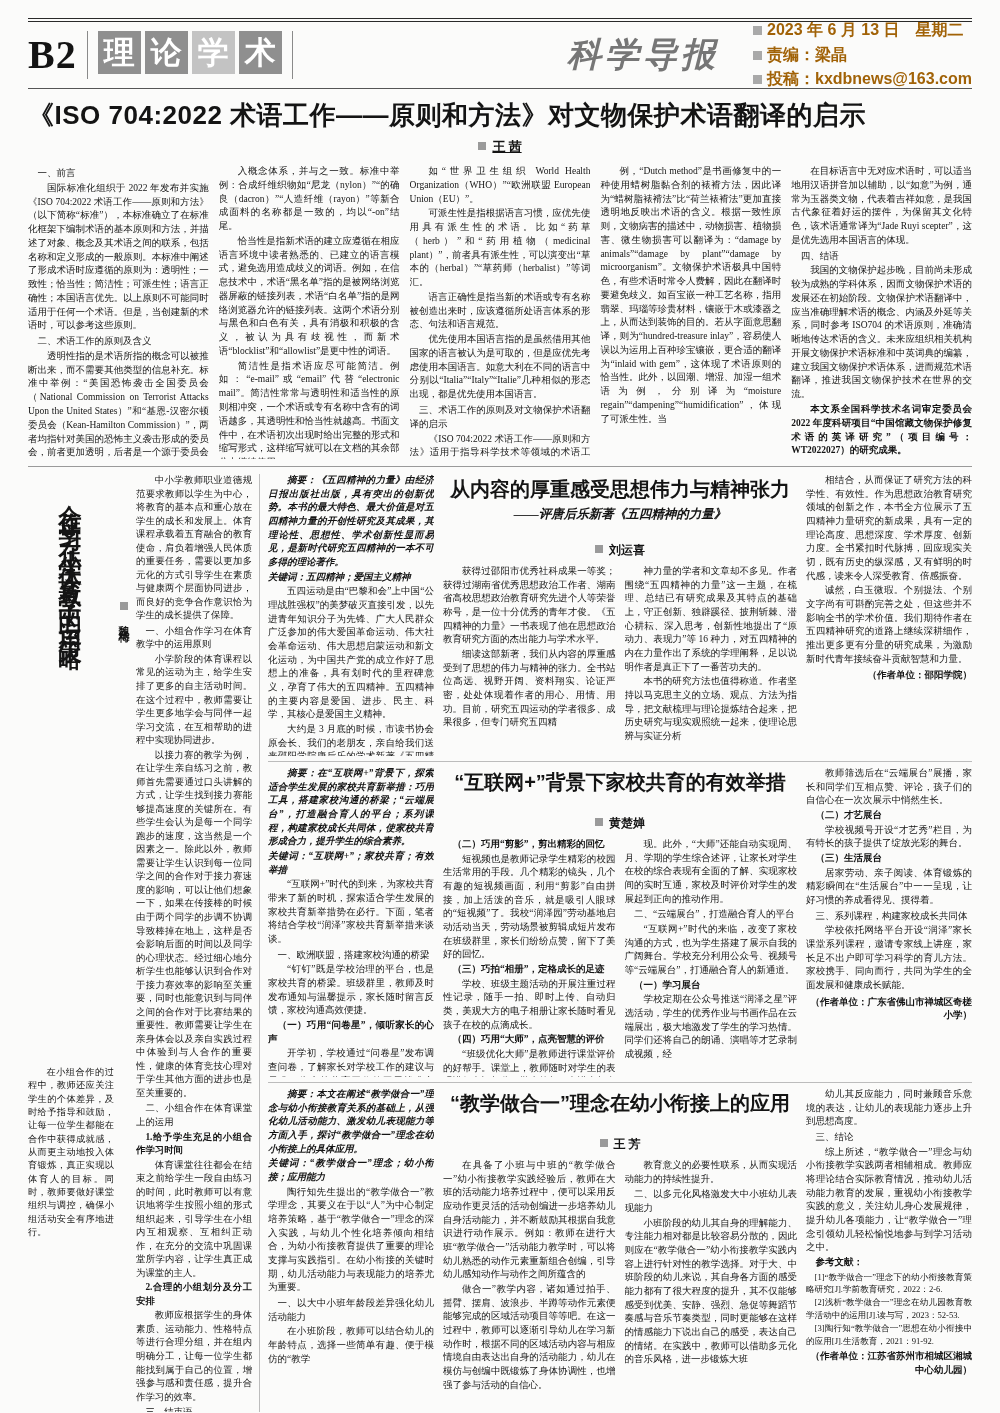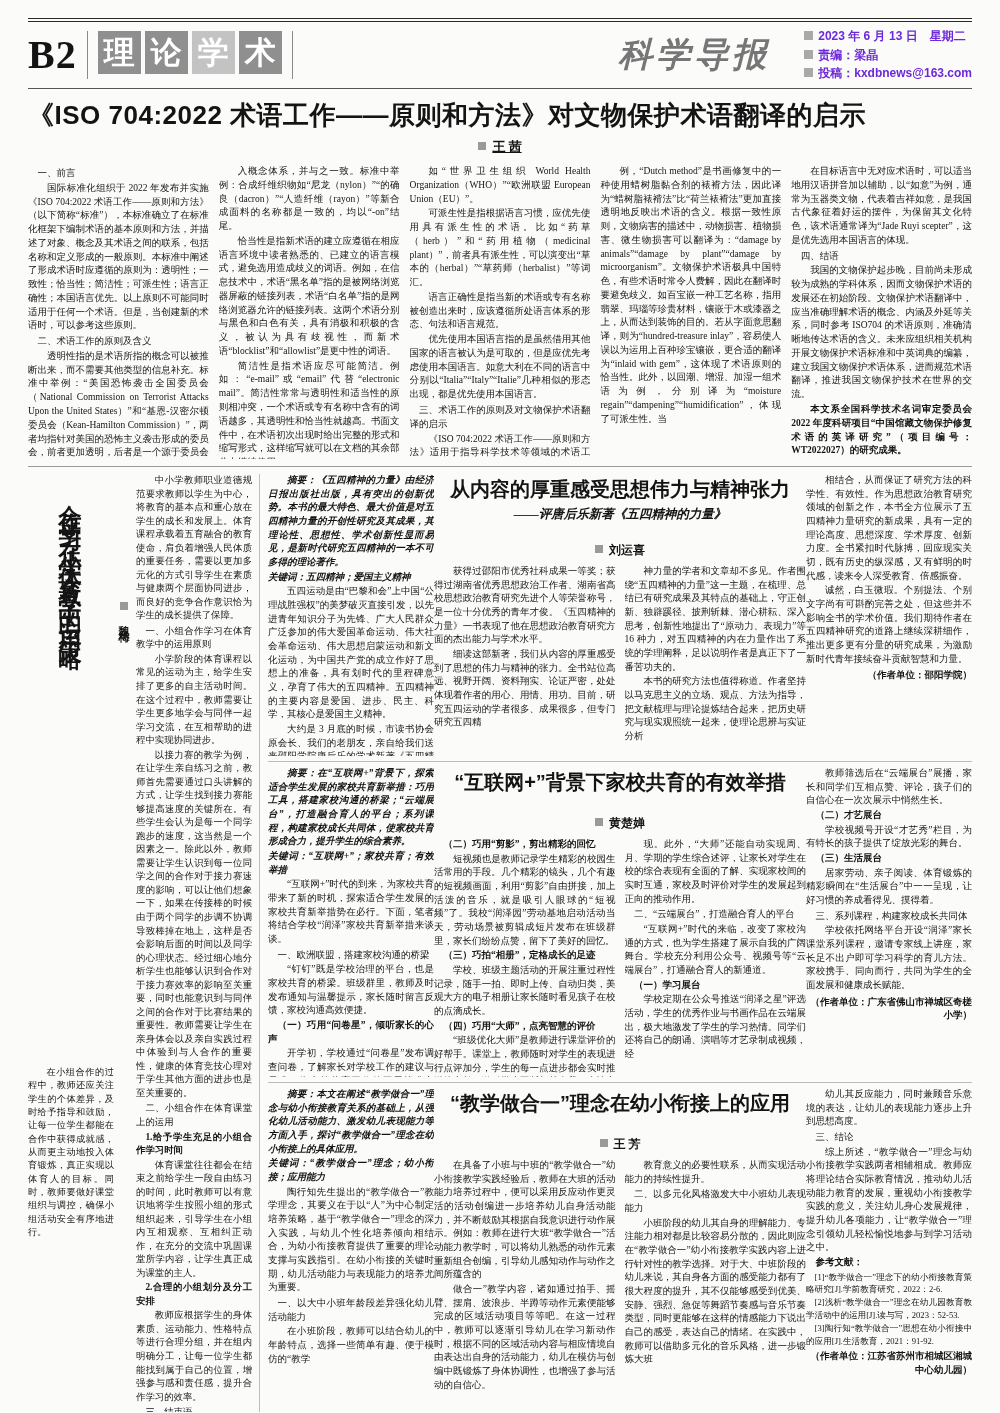--- a/index.html
+++ b/index.html
@@ -15,21 +15,21 @@
   .page-code{font-size:40px;font-weight:700;font-family:"Liberation Serif",serif;letter-spacing:1px;}
   .vline{display:inline-block;width:1px;height:48px;background:#8a8a8a;margin:0 10px;}
   .sec-blocks{display:flex;gap:4px;}
   .blk{display:inline-block;width:43px;height:43px;background:#8f8f8f;color:#fff;
        font-family:"Liberation Sans","DejaVu Sans",sans-serif;font-weight:700;font-size:31px;
        line-height:43px;text-align:center;}
   .blk-light{background:#c3c3c3;}
   .hdr-right{display:flex;align-items:center;}
   .paper-name{font-size:34px;font-weight:700;font-style:italic;color:#767676;
               font-family:"DejaVu Serif",serif;margin-right:34px;letter-spacing:4px;}
-  .pub-info{font-size:12px;font-weight:700;line-height:1.55;color:#6d28d9;
+  .pub-info{font-size:16px;font-weight:700;line-height:1.55;color:#a16207;
             font-family:"Liberation Sans","DejaVu Sans",sans-serif;}
   .pub-info .row{white-space:nowrap;}
   .sq{display:inline-block;width:9px;height:9px;background:#a9a9a9;margin-right:5px;}
   .sq-s{display:inline-block;width:8px;height:8px;background:#9a9a9a;margin-right:6px;vertical-align:1px;}
 
   
   .col p{margin:0 0 1px 0;}
   .p{text-indent:2em;text-align:justify;}
   .h{font-weight:400;text-indent:1em;text-align:justify;margin-top:2px !important;}
   .h2{font-weight:700;text-indent:1em;text-align:justify;}
@@ -57,21 +57,21 @@
   .pe-vtitle{writing-mode:vertical-rl;text-orientation:upright;font-family:"Liberation Sans","DejaVu Sans",sans-serif;
              font-weight:700;font-size:23px;letter-spacing:9px;height:572px;margin-top:12px;}
   .pe-strip{font-size:9.2px;line-height:1.45;text-align:justify;overflow:hidden;flex:1;margin-top:8px;}
   .pe-mid{width:17px;flex:none;writing-mode:vertical-rl;text-orientation:upright;
           font-size:11px;font-weight:700;padding-top:128px;letter-spacing:3px;}
   .pe-mid .sqv{display:inline-block;width:8px;height:8px;background:#9a9a9a;margin-bottom:6px;}
   .pe-col{flex:1;font-size:9.4px;line-height:1.44;overflow:hidden;margin-left:5px;}
 
   
   .rgt{flex:1;display:flex;flex-direction:column;padding-left:8px;}
-  .band{display:flex;overflow:hidden;}
+  .band{display:flex;gap:9px;overflow:hidden;}
   .band-sep{border-top:1px solid #bcbcbc;margin:5px 0;}
   .bcol{width:166px;flex:none;font-size:9.5px;line-height:1.44;overflow:hidden;}
   .bcenter{flex:1;display:flex;flex-direction:column;overflow:hidden;}
   .bc-title{text-align:center;font-family:"Liberation Sans","DejaVu Sans",sans-serif;
             font-weight:700;font-size:20px;margin-top:2px;}
   .bc-sub{text-align:center;font-size:12.5px;font-weight:700;font-style:italic;margin-top:3px;}
   .bc-byline{text-align:center;font-size:12px;font-weight:700;margin:19px 0 6px 0;}
   .bc-cols{flex:1;display:flex;gap:9px;overflow:hidden;}
   .bc-col{flex:1;font-size:9.5px;line-height:1.44;overflow:hidden;}
   .b1{height:282px;}

